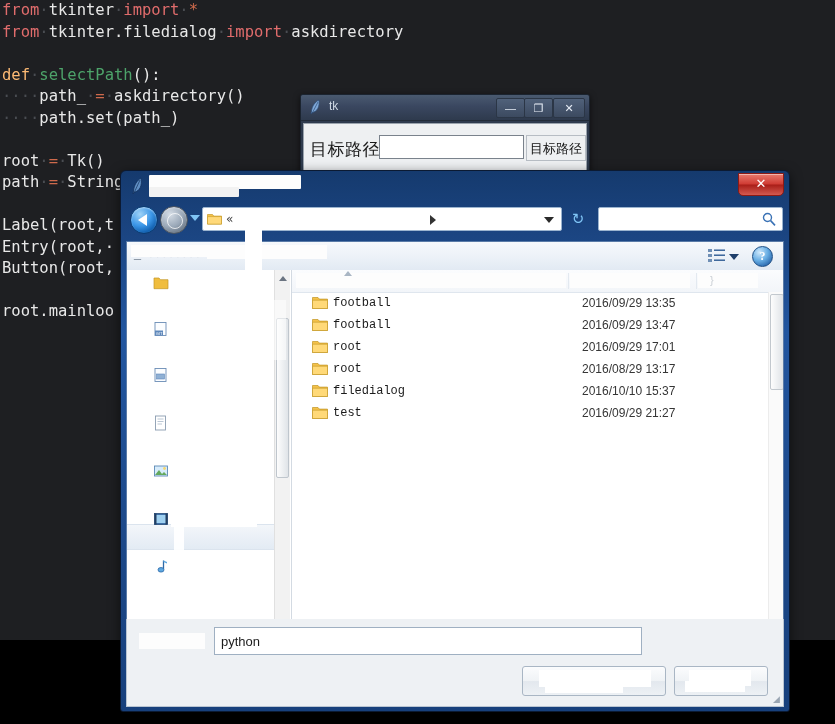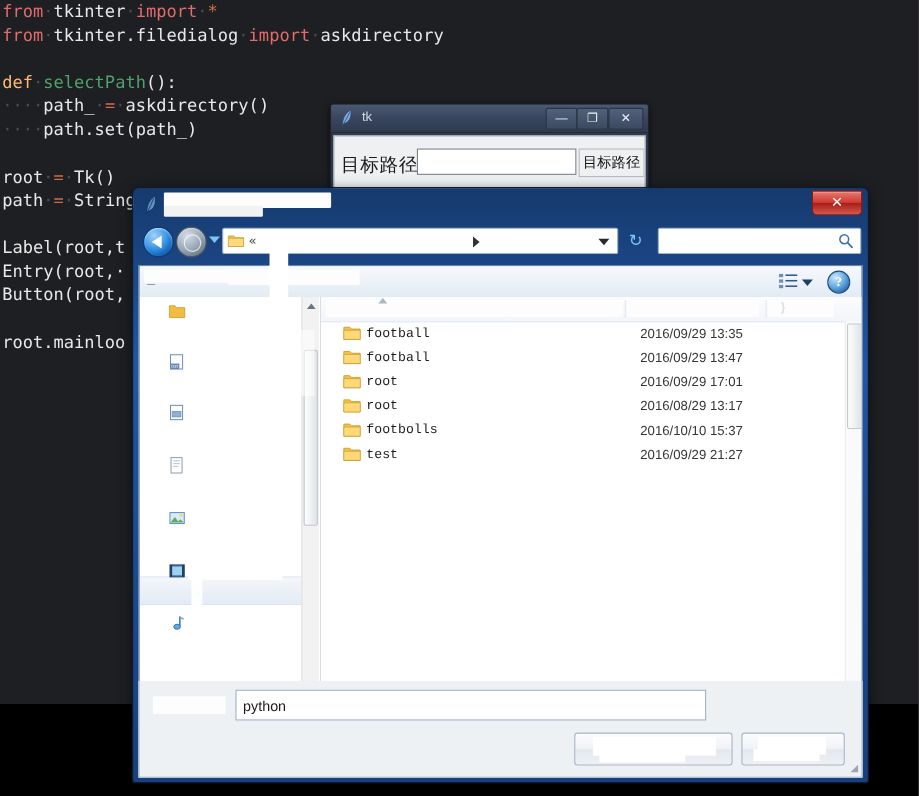--- a/index.html
+++ b/index.html
@@ -814,21 +814,21 @@
             </svg>
             <div class="file-name">root</div>
             <div class="file-date">2016/08/29 13:17</div>
             <div class="file-type"></div>
           </div>
           <div class="file-row">
             <svg class="file-folder-icon" viewBox="0 0 16 14">
               <path d="M0.5 1.5 h5.5 l1.4 1.6 h8.1 v9.4 h-15 z" fill="#f5c24a" stroke="#c09524" stroke-width="0.7"></path>
               <path d="M0.5 4.2 h15 v8.3 h-15 z" fill="#ffd978" stroke="#c09524" stroke-width="0.6"></path>
             </svg>
-            <div class="file-name">footbolls</div>
+            <div class="file-name">filedialog</div>
             <div class="file-date">2016/10/10 15:37</div>
             <div class="file-type"></div>
           </div>
           <div class="file-row">
             <svg class="file-folder-icon" viewBox="0 0 16 14">
               <path d="M0.5 1.5 h5.5 l1.4 1.6 h8.1 v9.4 h-15 z" fill="#f5c24a" stroke="#c09524" stroke-width="0.7"></path>
               <path d="M0.5 4.2 h15 v8.3 h-15 z" fill="#ffd978" stroke="#c09524" stroke-width="0.6"></path>
             </svg>
             <div class="file-name">test</div>
             <div class="file-date">2016/09/29 21:27</div>

